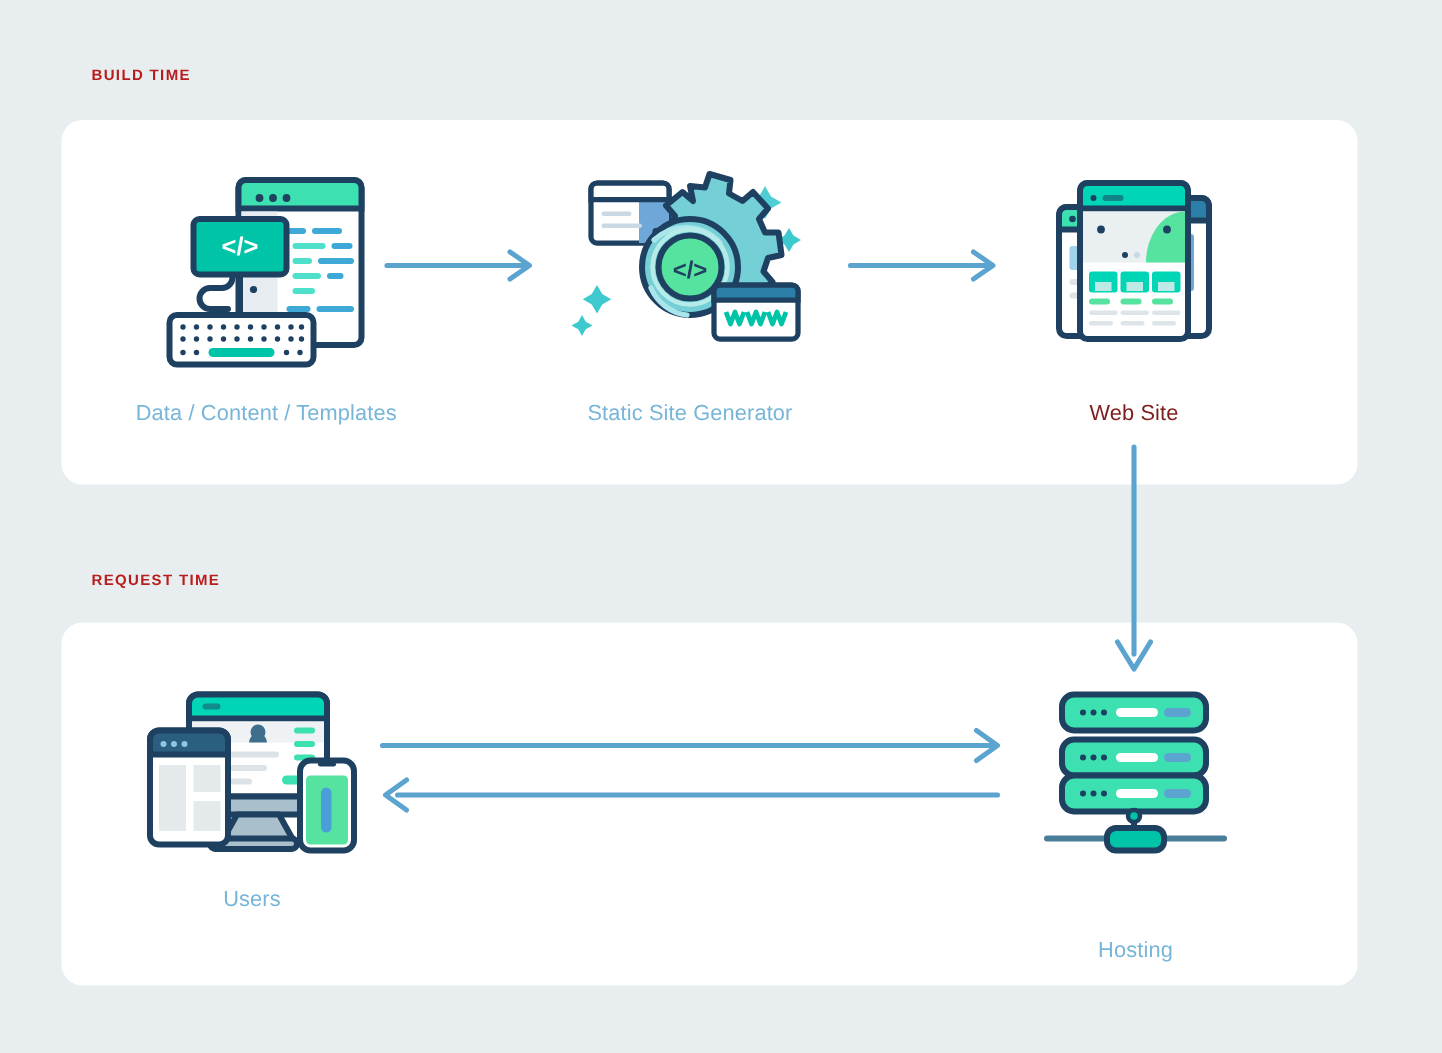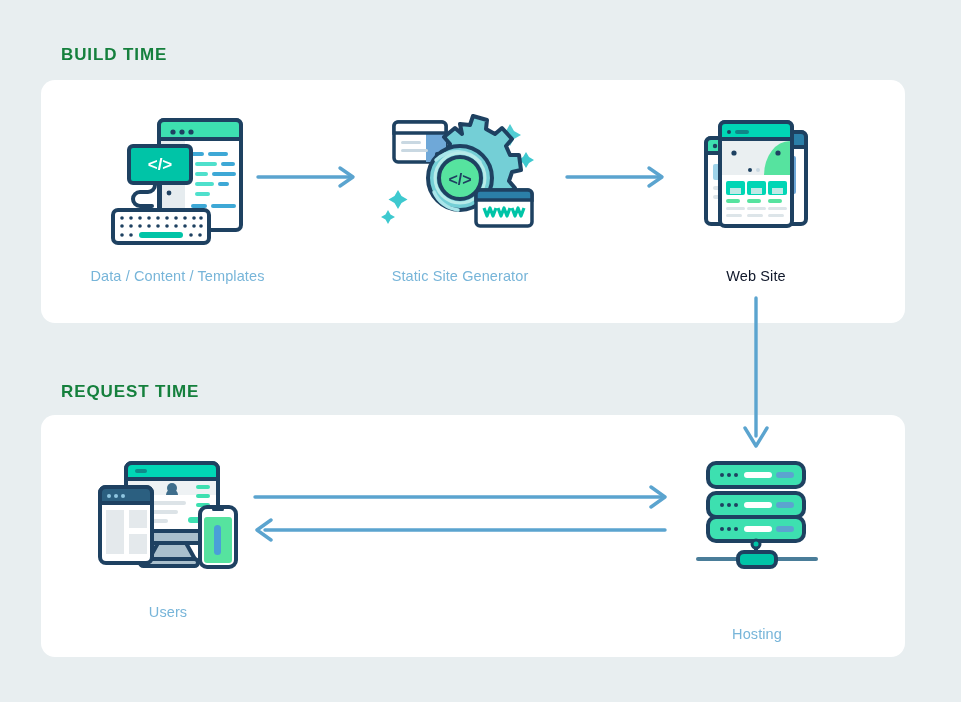--- a/index.html
+++ b/index.html
@@ -13,24 +13,24 @@
   .canvas {
     position: relative;
     width: 961px;
     height: 702px;
     background: #e8eef0;
   }
 
   
   .section-title {
     position: absolute;
-    font-size: 17px;
+    font-size: 10px;
     font-weight: bold;
     letter-spacing: 0.9px;
-    color: #15803d;
+    color: #b91c1c;
     white-space: nowrap;
   }
   #build-title  { left: 61px; top: 45px; }
   #request-title{ left: 61px; top: 382px; }
 
   
   .card {
     position: absolute;
     background: #ffffff;
     border-radius: 14px;
@@ -54,28 +54,28 @@
     justify-content: center;
   }
   .node-label {
     font-size: 14.5px;
     font-weight: normal;
     color: #77b5d9;
     white-space: nowrap;
     text-align: center;
     letter-spacing: 0.1px;
   }
-  .node-label.dark { color: #0f172a; }
+  .node-label.dark { color: #7f1d1d; }
 
   
   #node-data      { left: 60px;  top: 108px;  width: 235px; }
   #node-ssg       { left: 375px; top: 108px;  width: 170px; }
   #node-website   { left: 670px; top: 108px;  width: 172px; }
   
-  #node-users     { left: 88px;  top: 455px;  width: 160px; gap: 12px; }
+  #node-users     { left: 88px;  top: 455px;  width: 160px; }
   #node-hosting   { left: 690px; top: 455px;  width: 134px; gap: 34px; }
 
   #node-data .node-label    { margin-top: 20px; }
   #node-ssg .node-label     { margin-top: 20px; }
   #node-website .node-label { margin-top: 20px; }
   #node-users .node-label   { margin-top: 22px; }
   #node-hosting .node-label { margin-top: 22px; }
 
   
   .arrow { position: absolute; }

